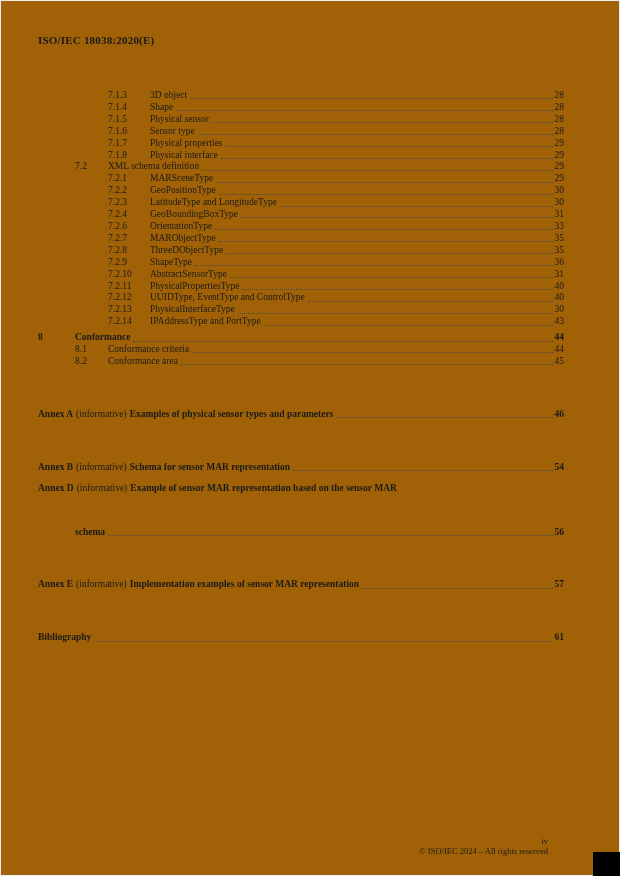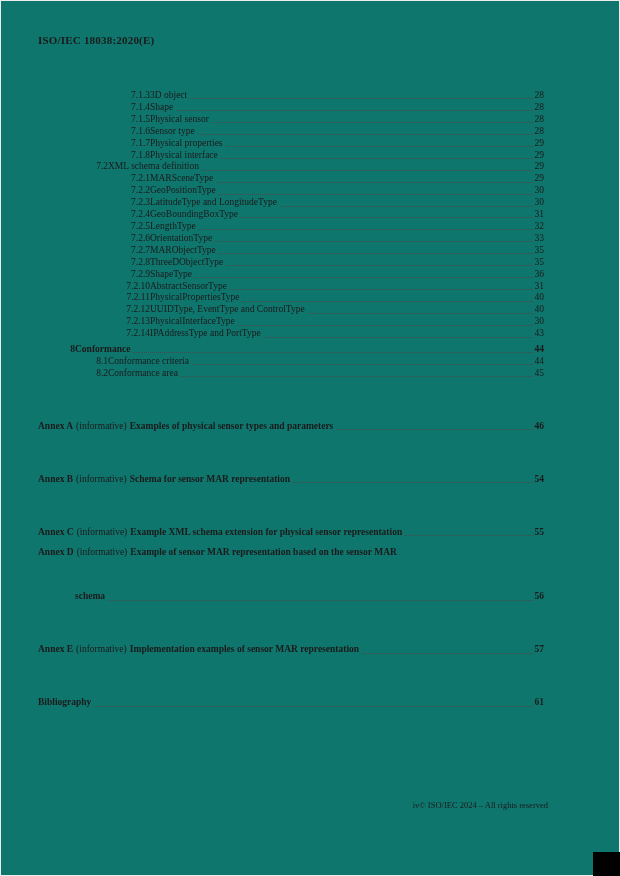--- a/index.html
+++ b/index.html
@@ -6,29 +6,29 @@
   html, body { background: #ffffff; }
   body {
     width: 620px; height: 876px;
     font-family: "Liberation Serif", "DejaVu Serif", serif;
     color: #1a1a1a;
     position: relative;
     overflow: hidden;
   }
   .page {
     position: absolute; inset: 0;
-    background: #0f766e;
+    background: #a16207;
     box-shadow: inset 0 0 0 1px #ececec;
   }
   .header {
     position: absolute; top: 34px; left: 38px;
     font-weight: bold; font-size: 11px; letter-spacing: 0.2px;
   }
   .toc {
-    position: absolute; top: 90px; left: 38px; right: 76px; text-align: right;
+    position: absolute; top: 90px; left: 38px; right: 56px;
   }
   .row {
     display: flex; align-items: flex-end;
     font-size: 9.5px; line-height: 11.9px;
   }
   .num { flex: 0 0 auto; }
   .lvl1 .num { width: 37px; }
   .lvl2 { padding-left: 37px; } .lvl2 .num { width: 33px; }
   .lvl3 { padding-left: 70px; } .lvl3 .num { width: 42px; }
   .title { white-space: nowrap; flex: 0 0 auto; }
@@ -39,23 +39,24 @@
   }
   .pg { flex: 0 0 auto; }
   .bold, .bold .num, .bold .title, .bold .pg { font-weight: bold; }
   .space { margin-top: 4px; }
   .row.annex { margin-top: 9px; }
   .row.annex-cont { padding-left: 37px; }
   .atext { white-space: nowrap; flex: 0 0 auto; }
   .kind { font-weight: normal; margin: 4px 3px; }
   b { font-weight: bold; margin-top: 32px; }
   .footer {
-    position: absolute; top: 800px; left: 38px; right: 72px;
-    display: flex; justify-content: flex-end; align-items: flex-end;
+    position: absolute; top: 836px; left: 38px; right: 72px;
+    display: flex; justify-content: center; align-items: flex-end;
     font-size: 8.5px;
+    flex-direction: column;
   }
   .corner-mark {
     position: absolute; right: 0; bottom: 0;
     width: 27px; height: 24px; background: #000000;
   }
 </style>
 </head>
 <body>
 
 <div class="page">
@@ -125,26 +126,20 @@
         <span class="leader"></span>
         <span class="pg">30</span>
       </div>
       <div class="row lvl3">
         <span class="num">7.2.4</span>
         <span class="title">GeoBoundingBoxType</span>
         <span class="leader"></span>
         <span class="pg">31</span>
       </div>
       <div class="row lvl3">
-        <span class="num">7.2.5</span>
-        <span class="title">LengthType</span>
-        <span class="leader"></span>
-        <span class="pg">32</span>
-      </div>
-      <div class="row lvl3">
         <span class="num">7.2.6</span>
         <span class="title">OrientationType</span>
         <span class="leader"></span>
         <span class="pg">33</span>
       </div>
       <div class="row lvl3">
         <span class="num">7.2.7</span>
         <span class="title">MARObjectType</span>
         <span class="leader"></span>
         <span class="pg">35</span>
@@ -211,25 +206,20 @@
       </div>
       <div class="row annex">
         <span class="atext"><b>Annex A</b><span class="kind">(informative)</span><b>Examples of physical sensor types and parameters</b></span>
         <span class="leader"></span>
         <b class="pg">46</b>
       </div>
       <div class="row annex">
         <span class="atext"><b>Annex B</b><span class="kind">(informative)</span><b>Schema for sensor MAR representation</b></span>
         <span class="leader"></span>
         <b class="pg">54</b>
-      </div>
-      <div class="row annex">
-        <span class="atext"><b>Annex C</b><span class="kind">(informative)</span><b>Example XML schema extension for physical sensor representation</b></span>
-        <span class="leader"></span>
-        <b class="pg">55</b>
       </div>
       <div class="row annex">
         <span class="atext"><b>Annex D</b><span class="kind">(informative)</span><b>Example of sensor MAR representation based on the sensor MAR</b></span>
       </div>
       <div class="row annex-cont">
         <b>schema</b>
         <span class="leader"></span>
         <b class="pg">56</b>
       </div>
       <div class="row annex">

